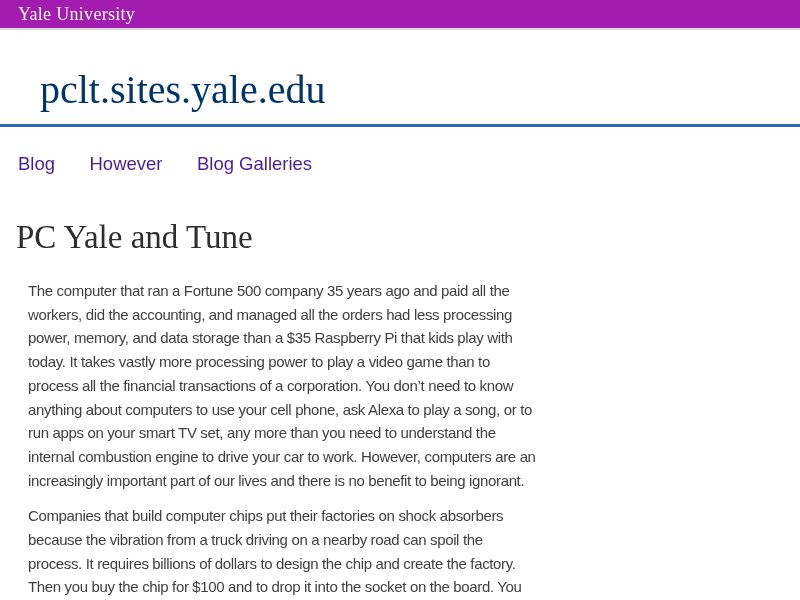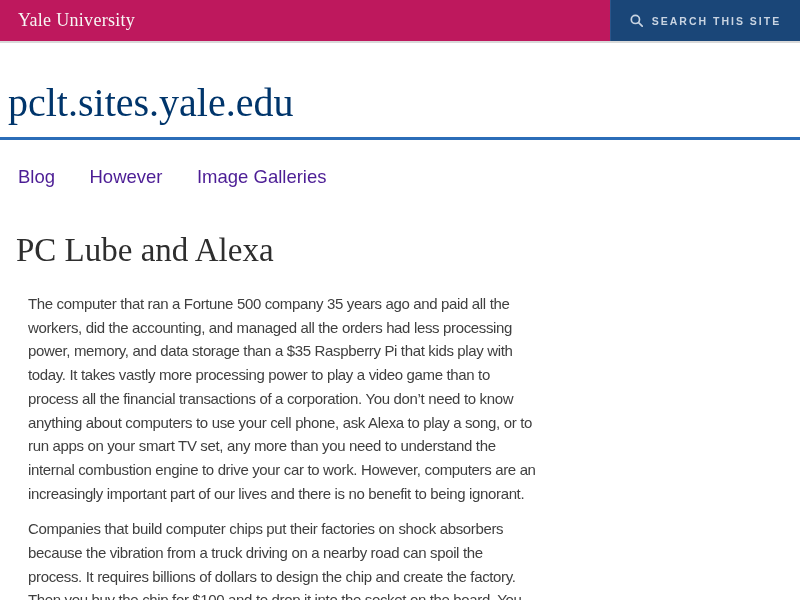--- a/index.html
+++ b/index.html
@@ -7,22 +7,22 @@
   body {
     width: 800px;
     height: 600px;
     overflow: hidden;
     background: #ffffff;
     font-family: "Liberation Sans", sans-serif;
   }
 
   
   .top-banner {
-    height: 43px;
-    background: #be185d;
+    height: 30px;
+    background: #a21caf;
     border-bottom: 2px solid #d9d9d9;
     display: flex;
     align-items: stretch;
     justify-content: space-between;
   }
   .brand {
     display: flex;
     align-items: center;
     padding-left: 18px;
     color: #f7f7f5;
@@ -50,20 +50,21 @@
     font-weight: bold;
     letter-spacing: 2px;
     text-transform: uppercase;
   }
   .search-icon { display: inline-flex; }
 
   
   .site-title-wrap {
     margin-top: 36px;
     padding: 0 8px;
+    margin-left: 32px;
   }
   .site-title {
     font-family: "Liberation Serif", "DejaVu Serif", serif;
     font-weight: 400;
     font-size: 40px;
     line-height: 48px;
     color: #00356b;
     text-decoration: none;
     cursor: pointer;
     display: inline-block;
@@ -113,41 +114,32 @@
     color: #3f3f3f;
   }
   .content p + p { margin-top: 12px; }
 </style>
 </head>
 <body>
 
 <header class="top-banner">
   <a class="brand">Yale University</a>
 
-  <button class="search-btn">
-    <span class="search-icon">
-      <svg width="13" height="13" viewBox="0 0 13 13" fill="none">
-        <circle cx="5.4" cy="5.4" r="4.1" stroke="#c9d4e2" stroke-width="1.7"></circle>
-        <line x1="8.6" y1="8.6" x2="12.2" y2="12.2" stroke="#c9d4e2" stroke-width="1.7" stroke-linecap="round"></line>
-      </svg>
-    </span>
-    <span class="label">SEARCH THIS SITE</span>
-  </button>
 </header>
 
 <div class="site-title-wrap">
   <a class="site-title">pclt.sites.yale.edu</a>
 </div>
 
 <div class="blue-rule"></div>
 
 <nav class="main-nav">
   <a>Blog</a>
   <a>However</a>
-  <a>Image Galleries</a>
+  <a>Blog Galleries</a>
 </nav>
 
-<h1 class="page-heading">PC Lube and Alexa</h1>
+<h1 class="page-heading">PC Yale and Tune</h1>
 
 <main class="content">
   <p>The computer that ran a Fortune 500 company 35 years ago and paid all the workers, did the accounting, and managed all the orders had less processing power, memory, and data storage than a $35 Raspberry Pi that kids play with today. It takes vastly more processing power to play a video game than to process all the financial transactions of a corporation. You don’t need to know anything about computers to use your cell phone, ask Alexa to play a song, or to run apps on your smart TV set, any more than you need to understand the internal combustion engine to drive your car to work. However, computers are an increasingly important part of our lives and there is no benefit to being ignorant.</p>
   <p>Companies that build computer chips put their factories on shock absorbers because the vibration from a truck driving on a nearby road can spoil the process. It requires billions of dollars to design the chip and create the factory. Then you buy the chip for $100 and to drop it into the socket on the board. You just have to</p>
 </main>
 
 </body></html>

